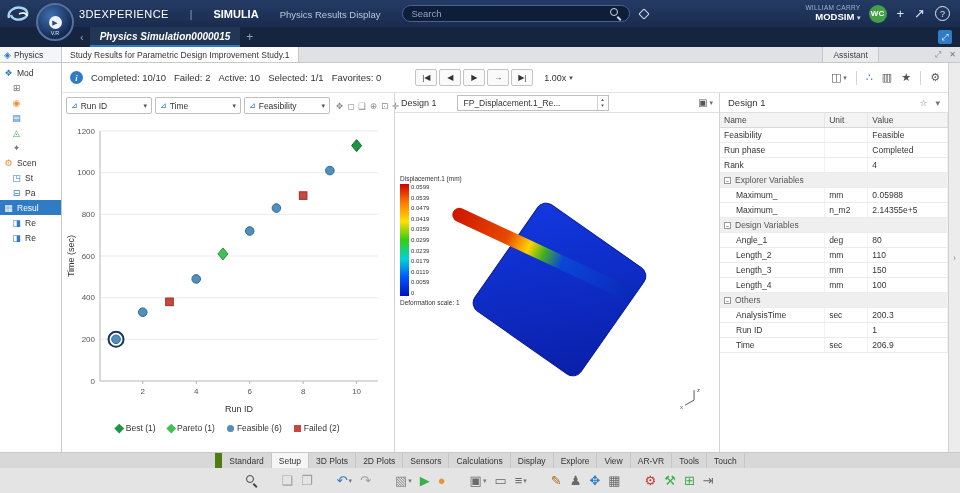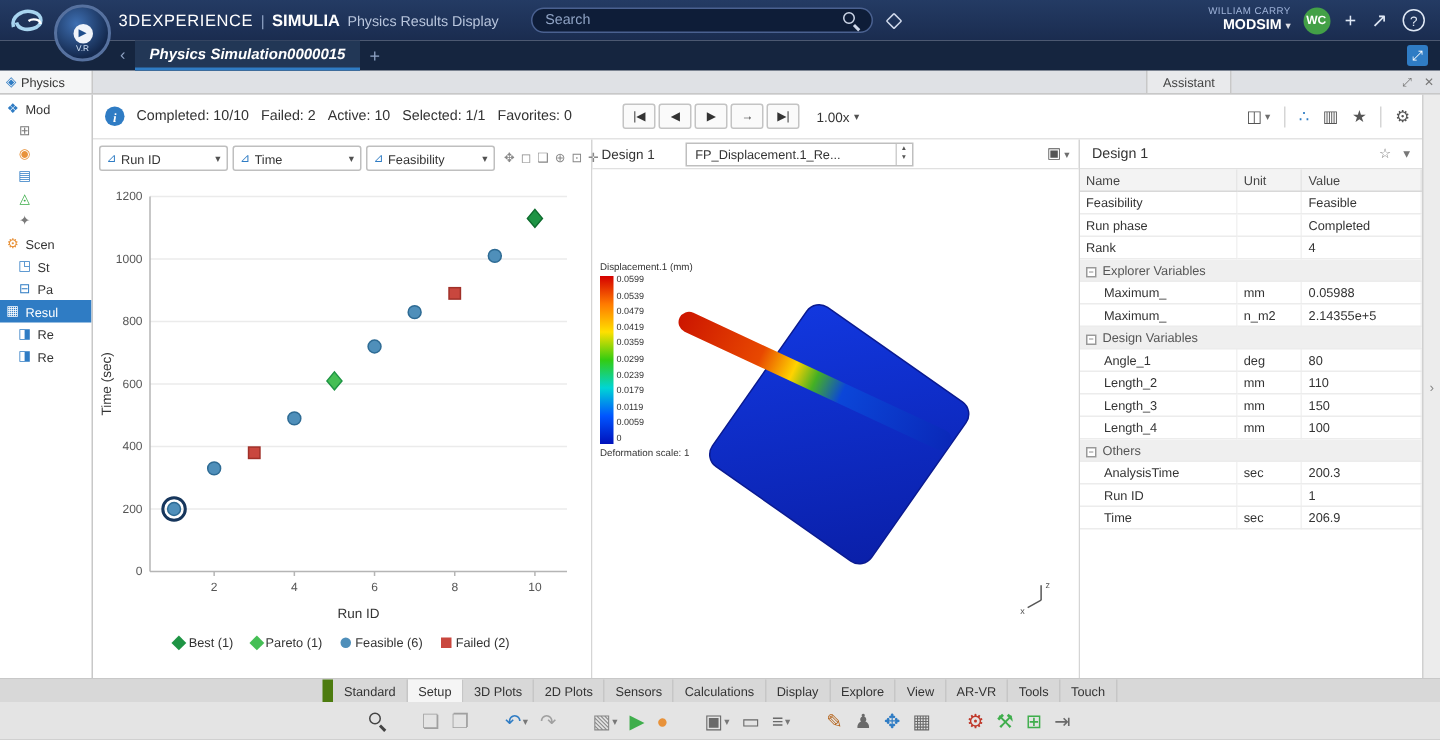--- a/index.html
+++ b/index.html
@@ -2,21 +2,21 @@
 <html><head>
 <meta charset="utf-8">
 <style>
 *{margin:0;padding:0;box-sizing:border-box}
 body{font-family:"Liberation Sans","DejaVu Sans",sans-serif;background:#888}
 #app{position:relative;width:960px;height:493px;background:#e9e9e9;overflow:hidden;font-size:10px;color:#333}
 
 
 .topbar{position:absolute;top:0;left:0;width:100%;height:27px;background:linear-gradient(#243b64,#1a2c4f);display:flex;align-items:center;color:#fff;z-index:6}
 .logo3ds{margin-left:5px;width:30px;height:22px;flex:0 0 auto}
-.brand{margin-left:44px;display:flex;align-items:baseline;gap:5px;white-space:nowrap}
+.brand{margin-left:44px;display:flex;align-items:baseline;gap:21px;white-space:nowrap}
 .brand-name{font-size:11px;letter-spacing:.4px}
 .brand-div{color:#8fa3c4}
 .brand-app{font-size:11px;font-weight:bold}
 .brand-desc{font-size:9.5px;color:#b9c6dd}
 .search{margin-left:22px;width:228px;height:17px;border:1px solid #4a6190;border-radius:9px;background:#0e1d38;display:flex;align-items:center;padding:0 8px;color:#8fa3c4}
 .search-text{flex:1;font-size:9.5px}
 .mag{position:relative;width:11px;height:11px;display:inline-block;color:#cfd8ea}
 .mag:before{content:"";position:absolute;left:0;top:0;width:6px;height:6px;border:1.5px solid currentColor;border-radius:50%}
 .mag:after{content:"";position:absolute;left:7.5px;top:7.5px;width:4.5px;height:1.5px;background:currentColor;transform:rotate(45deg);transform-origin:0 0}
 .mag.dark{color:#444}
@@ -39,21 +39,21 @@
 
 .compass{position:absolute;left:36px;top:3px;width:38px;height:38px;border-radius:50%;background:radial-gradient(circle at 38% 32%,#3e6fb2,#14294e 72%);border:2px solid #56719f;z-index:10;display:flex;align-items:center;justify-content:center}
 .compass .play{width:13px;height:13px;border-radius:50%;background:#f0f4fa;color:#1f4e8c;font-size:7px;line-height:13px;text-align:center}
 .compass .clabel{position:absolute;bottom:3px;left:0;width:100%;text-align:center;font-size:5.5px;color:#cfe0f5}
 
 
 .mainstrip{position:absolute;top:47px;left:0;width:100%;height:16px;background:#dfe1e5;border-bottom:1px solid #c8c8c8;display:flex;align-items:stretch;font-size:8.5px;z-index:2}
 .tree-tab{width:62px;background:#f4f5f6;border-right:1px solid #c8c8c8;display:flex;align-items:center;gap:3px;padding-left:4px;color:#333}
 .th-ic{color:#2f7cc4;font-size:9px}
 .study-tab{background:#fff;display:flex;align-items:center;padding:0 8px;border-right:1px solid #c8c8c8;color:#333;white-space:nowrap}
-.assistant-tab{margin-left:auto;display:flex;align-items:center;padding:0 10px;border-left:1px solid #c8c8c8;border-right:1px solid #c8c8c8;background:#e9eaec;color:#444;margin-right:110px}
+.assistant-tab{margin-left:auto;display:flex;align-items:center;padding:0 10px;border-left:1px solid #c8c8c8;border-right:1px solid #c8c8c8;background:#e9eaec;color:#444;margin-right:52px}
 .strip-ic{display:flex;align-items:center;padding:0 4px;color:#777;font-size:8px}
 
 
 .tree{position:absolute;top:63px;left:0;width:62px;bottom:41px;background:#fff;border-right:1px solid #c8c8c8;overflow:hidden;padding-top:2px}
 .titem{display:flex;align-items:center;gap:3px;height:15px;padding-left:3px;white-space:nowrap;font-size:8.5px;color:#333}
 .titem.child{padding-left:11px}
 .titem.sel{background:#2f7cc4;color:#fff}
 .ticon{font-size:9px;width:11px;text-align:center;flex:0 0 auto}
 
 
@@ -168,20 +168,23 @@
 
   <div class="compass">
     <div class="play">▶</div>
     <div class="clabel">V.R</div>
   </div>
 
   <div class="mainstrip">
     <div class="tree-tab">
       <span class="th-ic">◈</span>
       <span>Physics</span>
+    </div>
+    <div class="study-tab">
+      <span>Study Results for Parametric Design Improvement Study.1</span>
     </div>
     <div class="assistant-tab">
       <span>Assistant</span>
     </div>
     <span class="strip-ic">⤢</span>
     <span class="strip-ic">✕</span>
   </div>
 
   <aside class="tree">
     <div>

